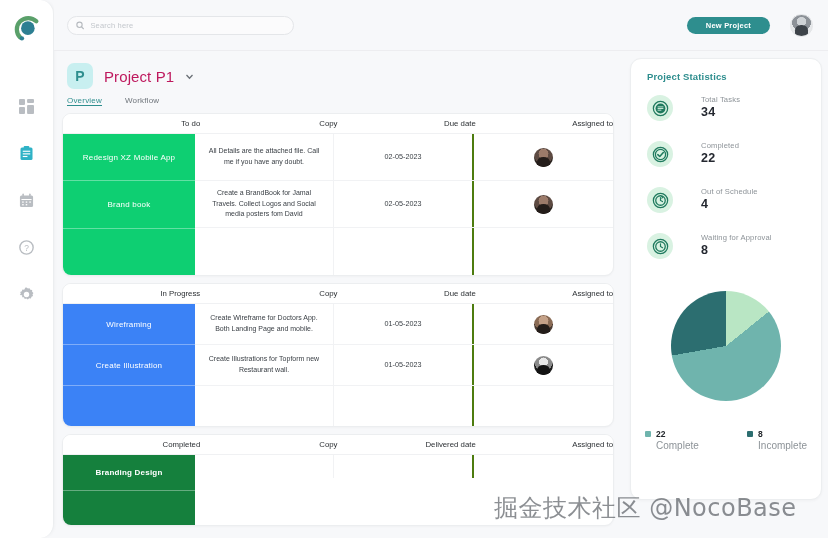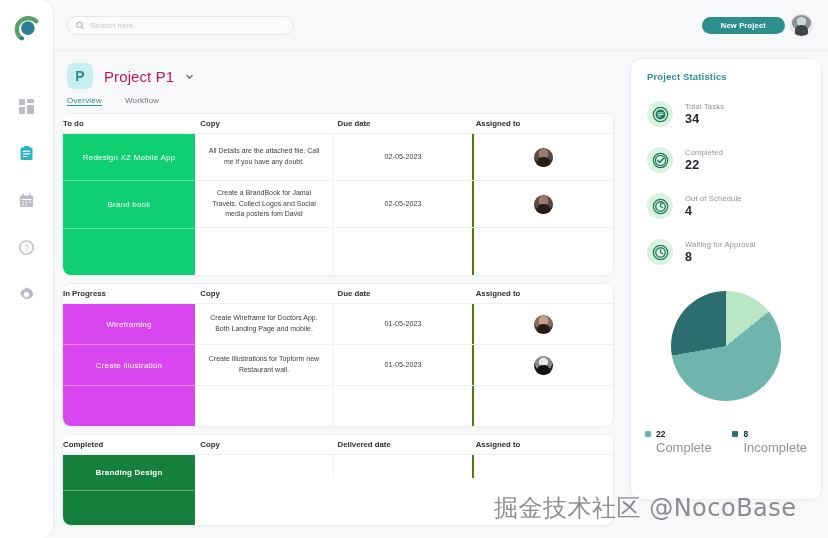--- a/index.html
+++ b/index.html
@@ -44,21 +44,21 @@
     display:flex; align-items:center; padding:0 8px; gap:6px;
   }
   #search-wrap svg { width:9px; height:9px; stroke:#b6babf; fill:none; stroke-width:1.6; }
   #search-input {
     border:none; outline:none; background:transparent;
     font-family:"Liberation Sans", sans-serif; font-size:7.5px; color:#9aa0a6;
     width:100%; letter-spacing:.2px;
   }
   #search-input::placeholder { color:#c3c7cc; }
   #topbar-right {
-    margin-left:auto; margin-right:15px; display:flex; align-items:center; gap:5px;
+    margin-left:auto; margin-right:15px; display:flex; align-items:center; gap:20px;
   }
   #new-project-btn {
     background:#2e8e8e; color:#fff; border:none; border-radius:10px;
     height:17px; padding:0 19px;
     font-family:"Liberation Sans", sans-serif; font-size:7.5px; font-weight:bold;
     letter-spacing:.2px; cursor:pointer;
   }
   #user-avatar {
     width:23px; height:23px; border-radius:50%;
     background:radial-gradient(circle at 50% 32%, #cfd3d6 0 26%, #8d9298 27% 54%, #e6e8ea 55% 100%);
@@ -93,21 +93,21 @@
   #cards { margin-top:7px; padding-left:8px; width:560px; }
   .task-card {
     background:#fff; border:1px solid #eceef0; border-radius:9px;
     box-shadow:0 1px 2px rgba(0,0,0,.03);
     overflow:hidden; margin-bottom:7px; position:relative;
   }
   .thead {
     display:flex; height:20px; align-items:center;
     border-bottom:1px solid #f0f1f3; background:#fff;
   }
-  .thead > div { font-size:7.8px; font-weight:bold; color:#2b2f33; text-align:left; }
+  .thead > div { font-size:7.8px; font-weight:normal; color:#2b2f33; text-align:right; }
   .col-a { width:139px; }
   .col-b { width:139px; }
   .col-c { width:140px; }
   .col-d { width:139px; }
   .tbody { display:flex; }
   .statuscol { width:139px; display:flex; flex-direction:column; }
   .statuscell {
     flex:1; display:flex; align-items:center; justify-content:center;
     color:#ffffff; font-size:8px; letter-spacing:.2px;
     border-bottom:1px solid rgba(255,255,255,.35);
@@ -140,39 +140,39 @@
   
   #stats {
     position:absolute; left:576px; top:7px; width:192px;
     background:#fff; border:1px solid #eceef0; border-radius:11px;
     box-shadow:0 1px 3px rgba(0,0,0,.035);
     padding:12px 0 10px 0;
     height:442px;
   }
   #stats-title { font-size:9.5px; font-weight:bold; color:#2e8e8e; padding:0 0 0 16px; letter-spacing:.15px; }
   #stats-list { margin-top:9px; }
-  .stat-row { display:flex; align-items:center; gap:12px; padding:4px 0 4px 16px; height:46px; }
+  .stat-row { display:flex; gap:28px; padding:4px 0 4px 16px; height:46px; }
   .stat-ic {
     width:26px; height:26px; border-radius:50%;
     background:#d9f2e2; display:flex; align-items:center; justify-content:center; flex:0 0 26px;
   }
   .stat-ic svg { width:17px; height:17px; }
   .stat-txt { display:flex; flex-direction:column; gap:1px; }
   .stat-label { font-size:7.6px; color:#8d9398; letter-spacing:.15px; }
   .stat-value { font-size:12.5px; color:#242830; font-weight:bold; letter-spacing:.3px; }
 
   
   #pie-wrap { display:flex; justify-content:center; margin-top:16px; }
   #pie { width:110px; height:110px; border-radius:50%; }
   #legend { display:flex; padding:0 14px; margin-top:28px; justify-content:space-between; }
   .leg { display:flex; flex-direction:column; }
   .leg-top { display:flex; align-items:center; gap:5px; }
   .leg-sw { width:6px; height:6px; border-radius:1px; }
   .leg-val { font-size:8.5px; font-weight:bold; color:#23272c; }
-  .leg-name { font-size:13px; color:#8d9398; margin-left:11px; margin-top:1px; }
+  .leg-name { font-size:10px; color:#8d9398; margin-left:11px; margin-top:1px; }
 
   
   #watermark {
     position:absolute; left:494px; top:492px;
     font-size:24px; color:rgba(70,74,80,.62);
     font-family:"DejaVu Sans", sans-serif;
     letter-spacing:.5px; white-space:nowrap; pointer-events:none;
   }
 </style>
 </head>
@@ -301,21 +301,21 @@
     </div>
 
     <div class="task-card">
       <div class="thead">
         <div class="col-a">In Progress</div>
         <div class="col-b">Copy</div>
         <div class="col-c">Due date</div>
         <div class="col-d">Assigned to</div>
       </div>
       <div class="tbody" style="height:122px;">
-        <div class="statuscol" style="background:#d946ef;">
+        <div class="statuscol" style="background:#3b82f6;">
           <div class="statuscell">Wireframing</div>
           <div class="statuscell">Create Illustration</div>
           <div class="statuscell"></div>
         </div>
         <div class="rowscol">
           <div class="trow" style="height:41px;">
             <div class="cell copy">Create Wireframe for Doctors App. Both Landing Page and mobile.</div>
             <div class="cell date">01-05-2023</div>
             <div class="cell assigned">
               <div class="av light"></div>

